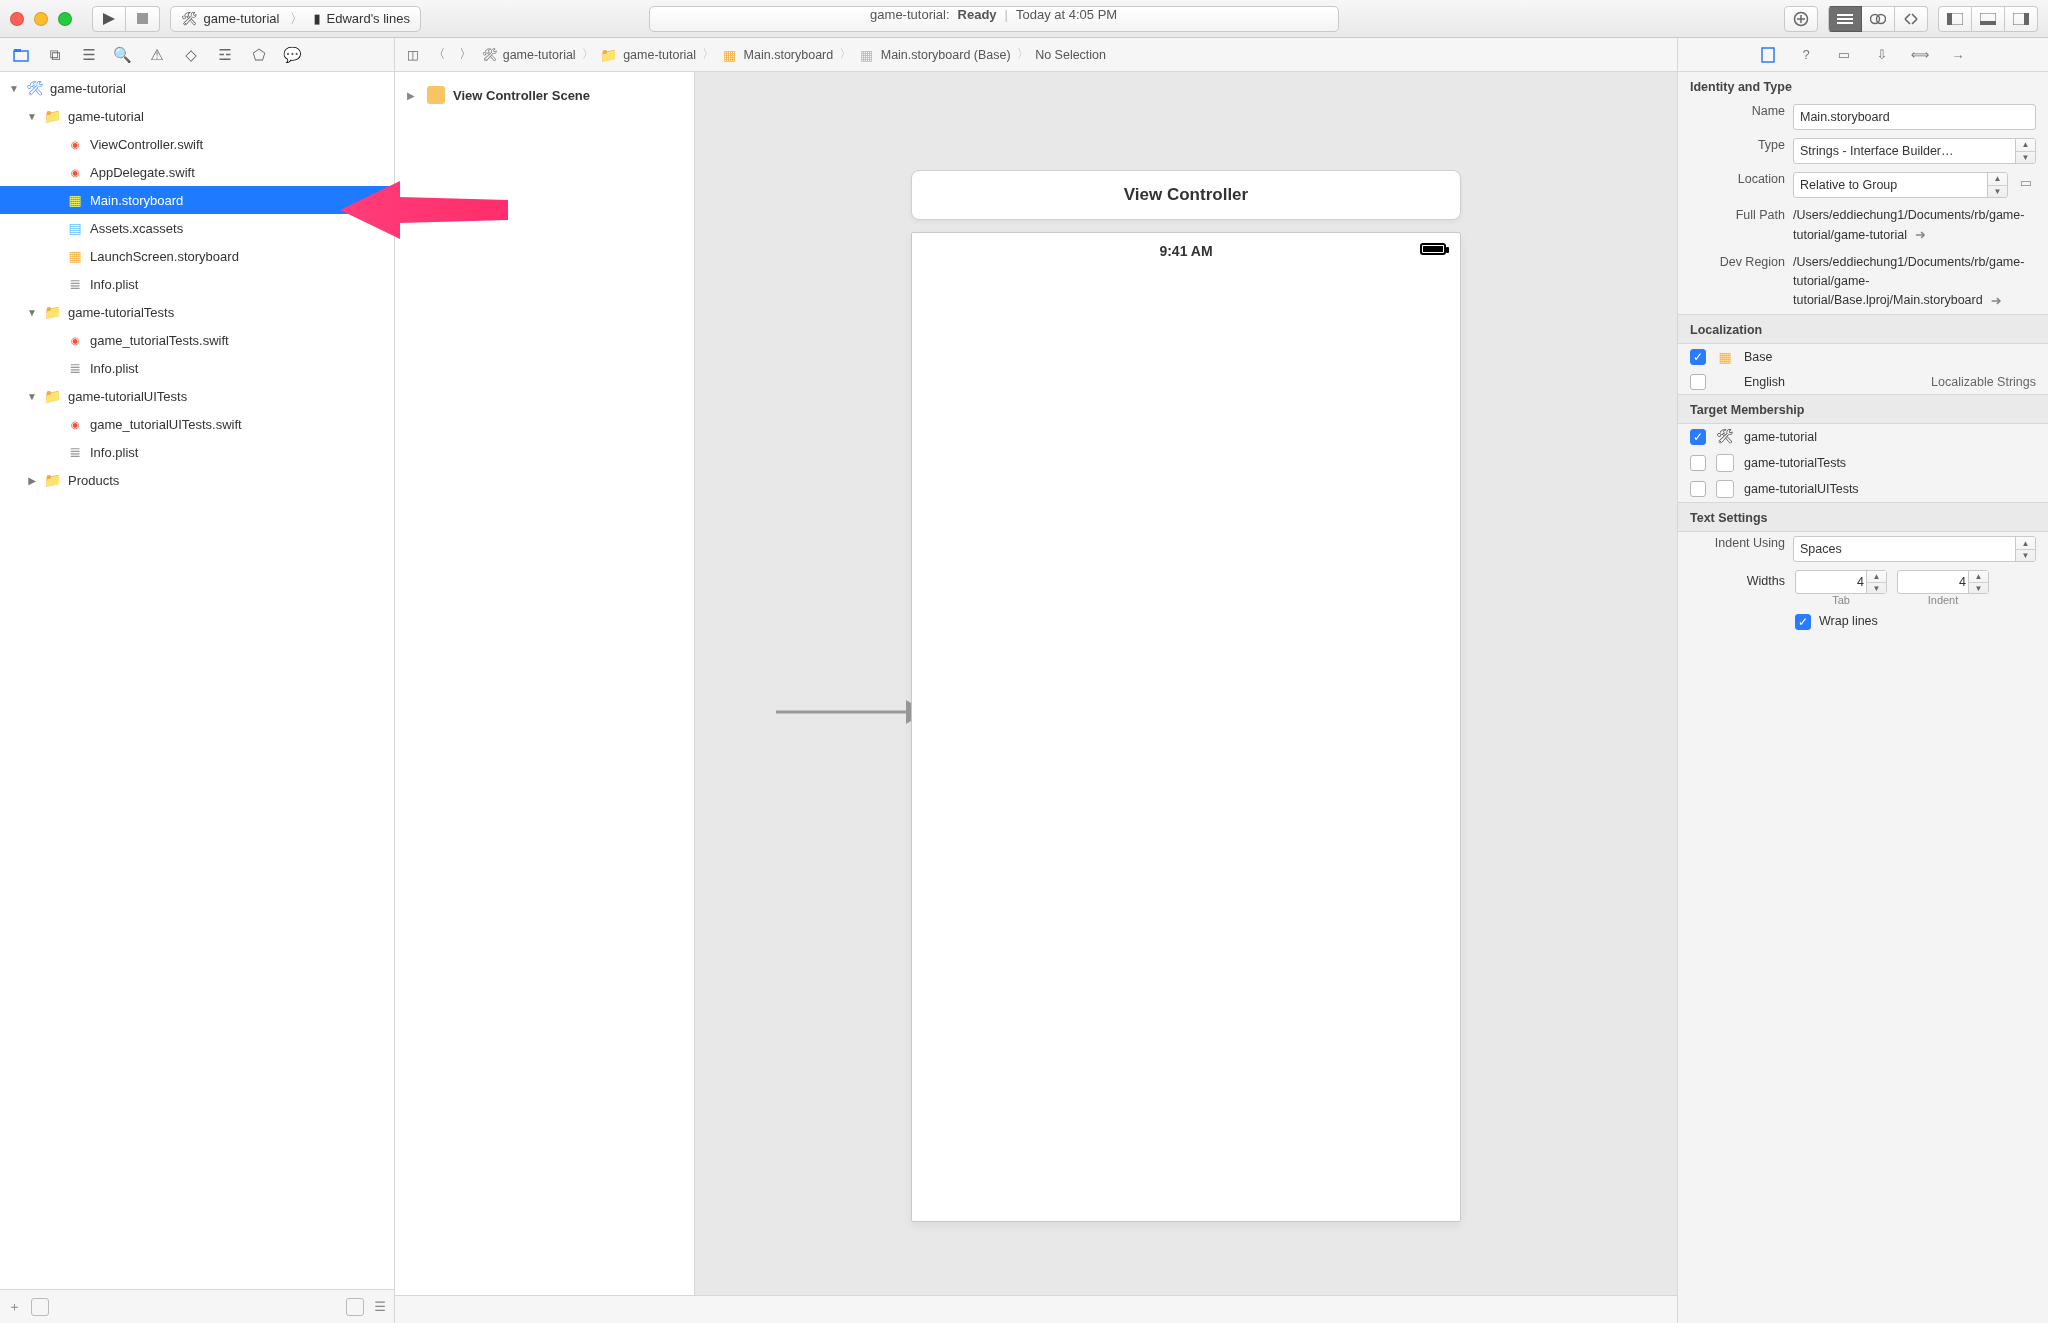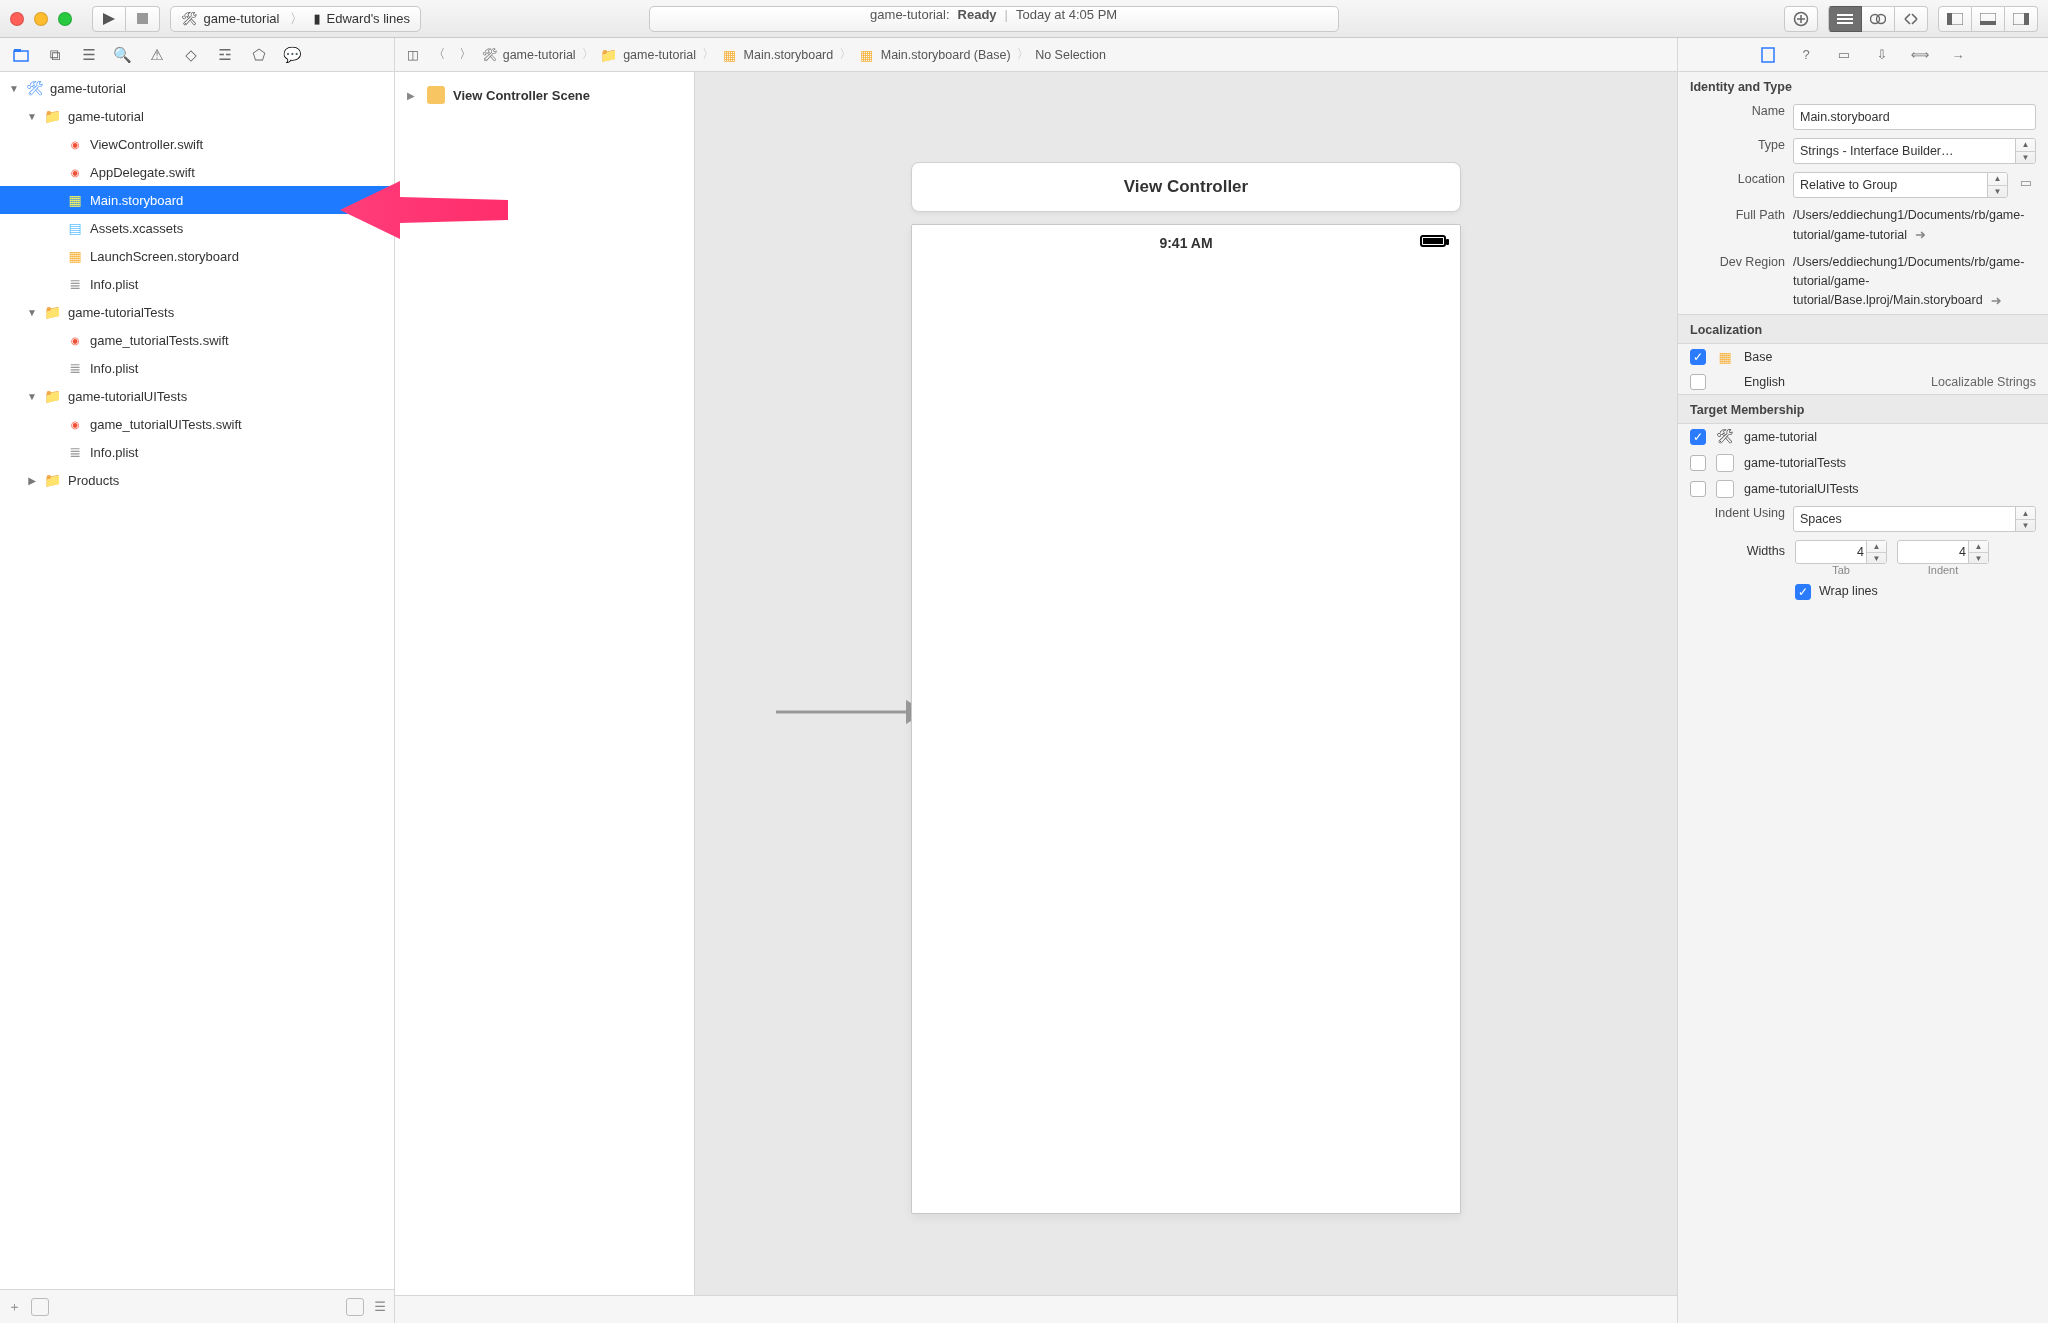--- a/index.html
+++ b/index.html
@@ -55,21 +55,21 @@
 .jumpbar { height:34px; background:#f6f6f6; border-bottom:1px solid #d7d7d7; display:flex; align-items:center; padding:0 8px; gap:6px; font-size:12.5px; color:#555;}
 .jumpbar .crumb{display:flex;align-items:center;gap:5px;}
 .jumpbar .sep{color:#bbb;}
 .jb-btn{color:#666; padding:0 4px;}
 .editor-body { flex:1; display:flex; overflow:hidden; }
 .outline { width:300px; background:#fff; border-right:1px solid #d7d7d7; padding:10px 12px; font-size:13px; }
 .outline .row2{display:flex; align-items:center; gap:8px; height:26px;}
 .outline .disclose{width:12px; color:#888; font-size:10px;}
 .sceneIcon{width:18px;height:18px;background:#f7c561;border-radius:3px;display:inline-block;}
 .canvas-wrap { flex:1; position:relative; background:#e8e8e8; overflow:hidden;}
-.canvas-inner{position:absolute; left:50%; top:90px; transform:translateX(-50%);}
+.canvas-inner{position:absolute; left:50%; top:98px; transform:translateX(-50%);}
 .vc-title { width:550px; height:50px; background:#fff; border:1px solid #d0d0d0; border-radius:8px; display:flex; align-items:center; justify-content:center; font-size:17px; font-weight:600; color:#333; margin-bottom:12px; box-shadow:0 2px 4px rgba(0,0,0,.05);}
 .phone { width:550px; height:990px; background:#fff; border:1px solid #c8c8c8; border-radius:2px; box-shadow:0 4px 10px rgba(0,0,0,.06);}
 .phone .status{height:36px; display:flex; align-items:center; justify-content:center; font-size:14px; font-weight:600; position:relative;}
 .phone .battery{position:absolute; right:14px; top:10px; width:26px; height:12px; border:2px solid #000; border-radius:3px;}
 .phone .battery::after{content:""; position:absolute; right:-5px; top:2px; width:3px; height:6px; background:#000; border-radius:1px;}
 .phone .battery .fill{position:absolute; left:1px; top:1px; bottom:1px; right:1px; background:#000;}
 .entry-arrow{position:absolute; left:calc(50% - 410px); top:620px;}
 .entry-arrow svg{overflow:visible;}
 
 
@@ -454,20 +454,21 @@
             <span class="target-icon"></span>
             <span>game-tutorialTests</span>
           </div>
           <div class="loc-row">
             <span class="chk"></span>
             <span class="target-icon"></span>
             <span>game-tutorialUITests</span>
           </div>
         </div>
 
+      <div class="section-h bar">Text Settings</div>
       <div class="form-row">
         <div class="lbl">Indent Using</div>
         <div class="field with-stepper">
           <span>Spaces</span>
           <div class="stepper">
               <div>▲</div>
               <div>▼</div>
             </div>
         </div>
       </div>

